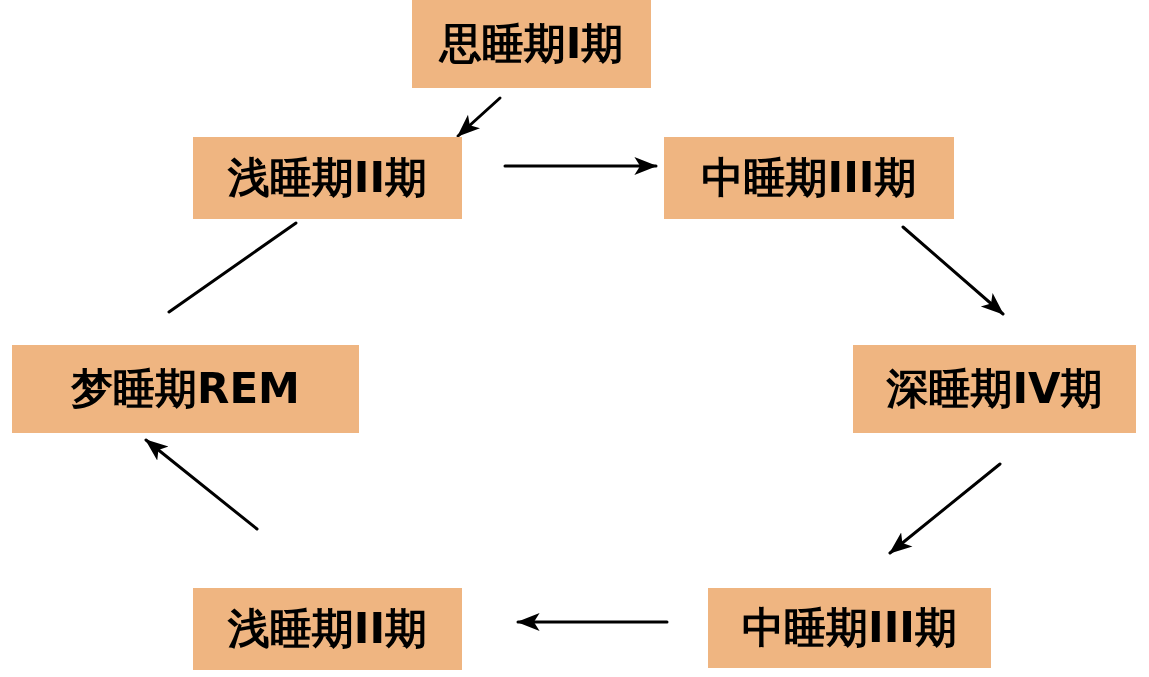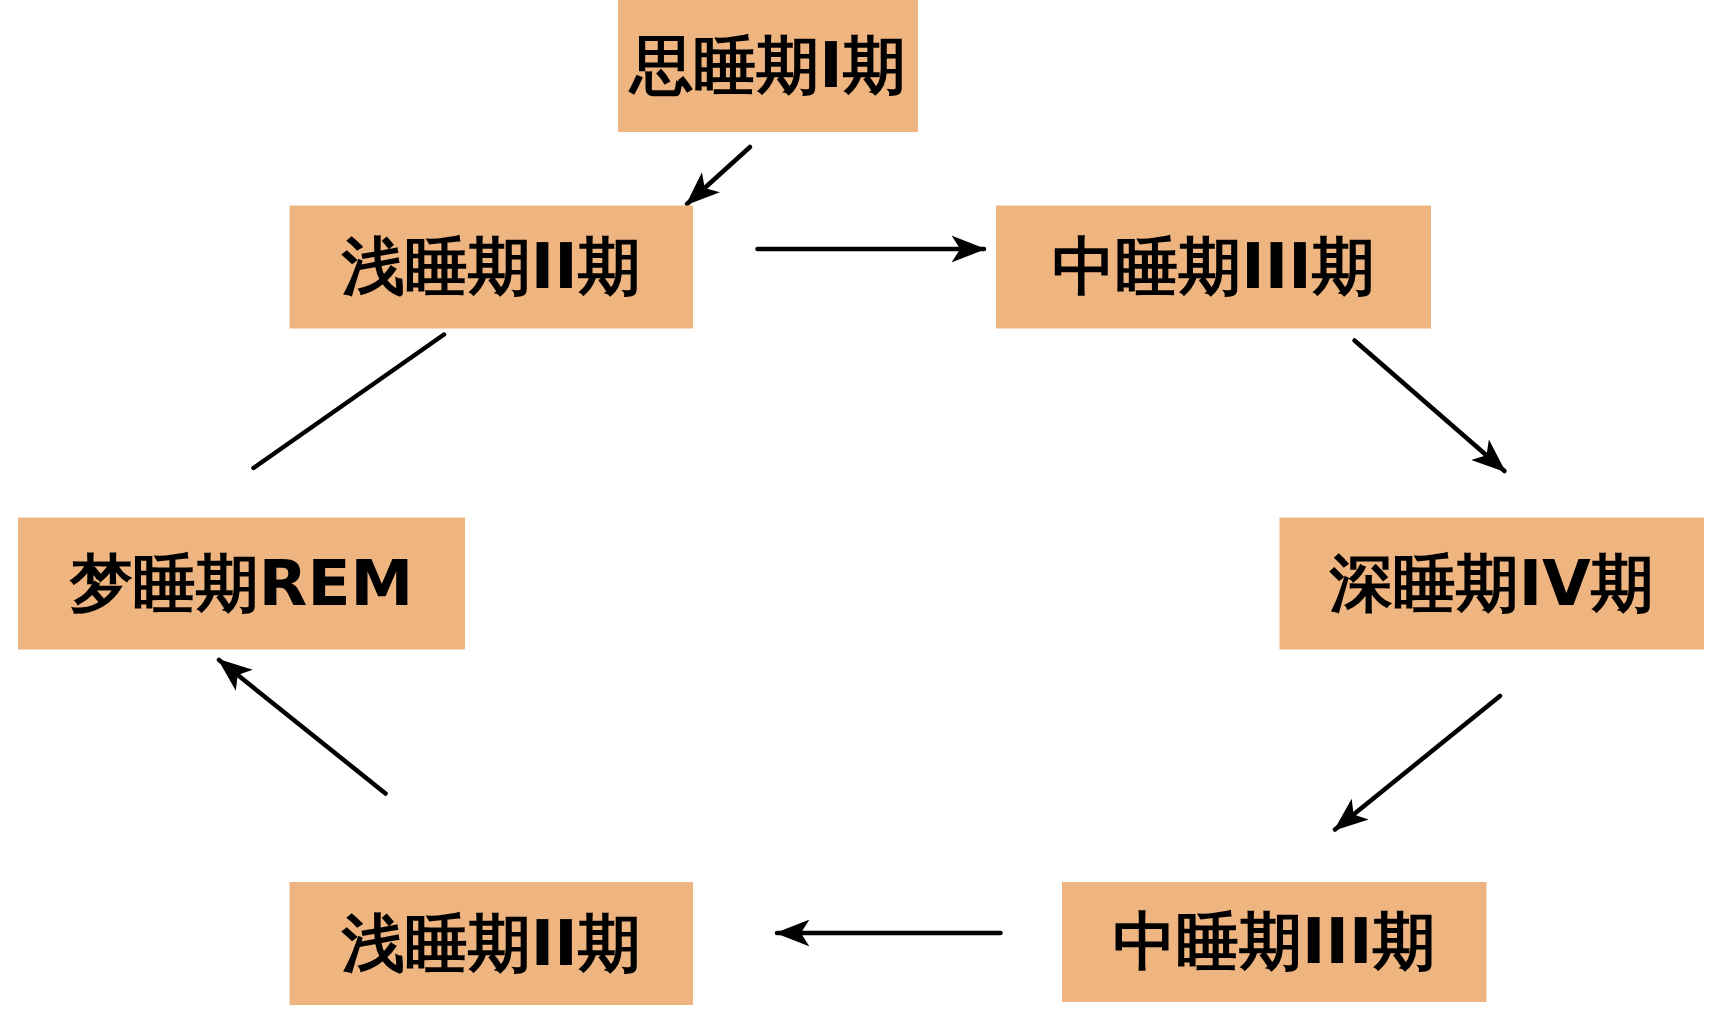--- a/index.html
+++ b/index.html
@@ -69,23 +69,23 @@
         <line x1="505" y1="166" x2="656" y2="166" stroke="#000000" stroke-width="3" stroke-linecap="round" marker-end="url(#ah)"></line>
         <line x1="903" y1="227" x2="1003" y2="314" stroke="#000000" stroke-width="3" stroke-linecap="round" marker-end="url(#ah)"></line>
         <line x1="1000" y1="464" x2="890" y2="553" stroke="#000000" stroke-width="3" stroke-linecap="round" marker-end="url(#ah)"></line>
         <line x1="667" y1="622" x2="518" y2="622" stroke="#000000" stroke-width="3" stroke-linecap="round" marker-end="url(#ah)"></line>
         <line x1="257" y1="529" x2="146" y2="440" stroke="#000000" stroke-width="3" stroke-linecap="round" marker-end="url(#ah)"></line>
         <line x1="169" y1="312" x2="296" y2="223" stroke="#000000" stroke-width="3" stroke-linecap="round"></line>
       </g>
   </svg>
 
   <div id="node-layer">
-      <div class="node" style="left: 412px; top: 0px; width: 200px; height: 88px; font-size: 42px; background: rgb(239, 181, 129); color: rgb(0, 0, 0);">思睡期I期</div>
+      <div class="node" style="left: 412px; top: 0px; width: 239px; height: 88px; font-size: 42px; background: rgb(239, 181, 129); color: rgb(0, 0, 0);">思睡期I期</div>
       <div class="node" style="left: 193px; top: 137px; width: 269px; height: 82px; font-size: 42px; background: rgb(239, 181, 129); color: rgb(0, 0, 0);">浅睡期II期</div>
       <div class="node" style="left: 664px; top: 137px; width: 290px; height: 82px; font-size: 42px; background: rgb(239, 181, 129); color: rgb(0, 0, 0);">中睡期III期</div>
       <div class="node" style="left: 853px; top: 345px; width: 283px; height: 88px; font-size: 42px; background: rgb(239, 181, 129); color: rgb(0, 0, 0);">深睡期IV期</div>
       <div class="node" style="left: 708px; top: 588px; width: 283px; height: 80px; font-size: 42px; background: rgb(239, 181, 129); color: rgb(0, 0, 0);">中睡期III期</div>
       <div class="node" style="left: 193px; top: 588px; width: 269px; height: 82px; font-size: 42px; background: rgb(239, 181, 129); color: rgb(0, 0, 0);">浅睡期II期</div>
-      <div class="node" style="left: 12px; top: 345px; width: 298px; height: 88px; font-size: 42px; background: rgb(239, 181, 129); color: rgb(0, 0, 0);">梦睡期REM</div>
+      <div class="node" style="left: 12px; top: 345px; width: 347px; height: 88px; font-size: 42px; background: rgb(239, 181, 129); color: rgb(0, 0, 0);">梦睡期REM</div>
     </div>
 
 
 </div>
 
 </body></html>

